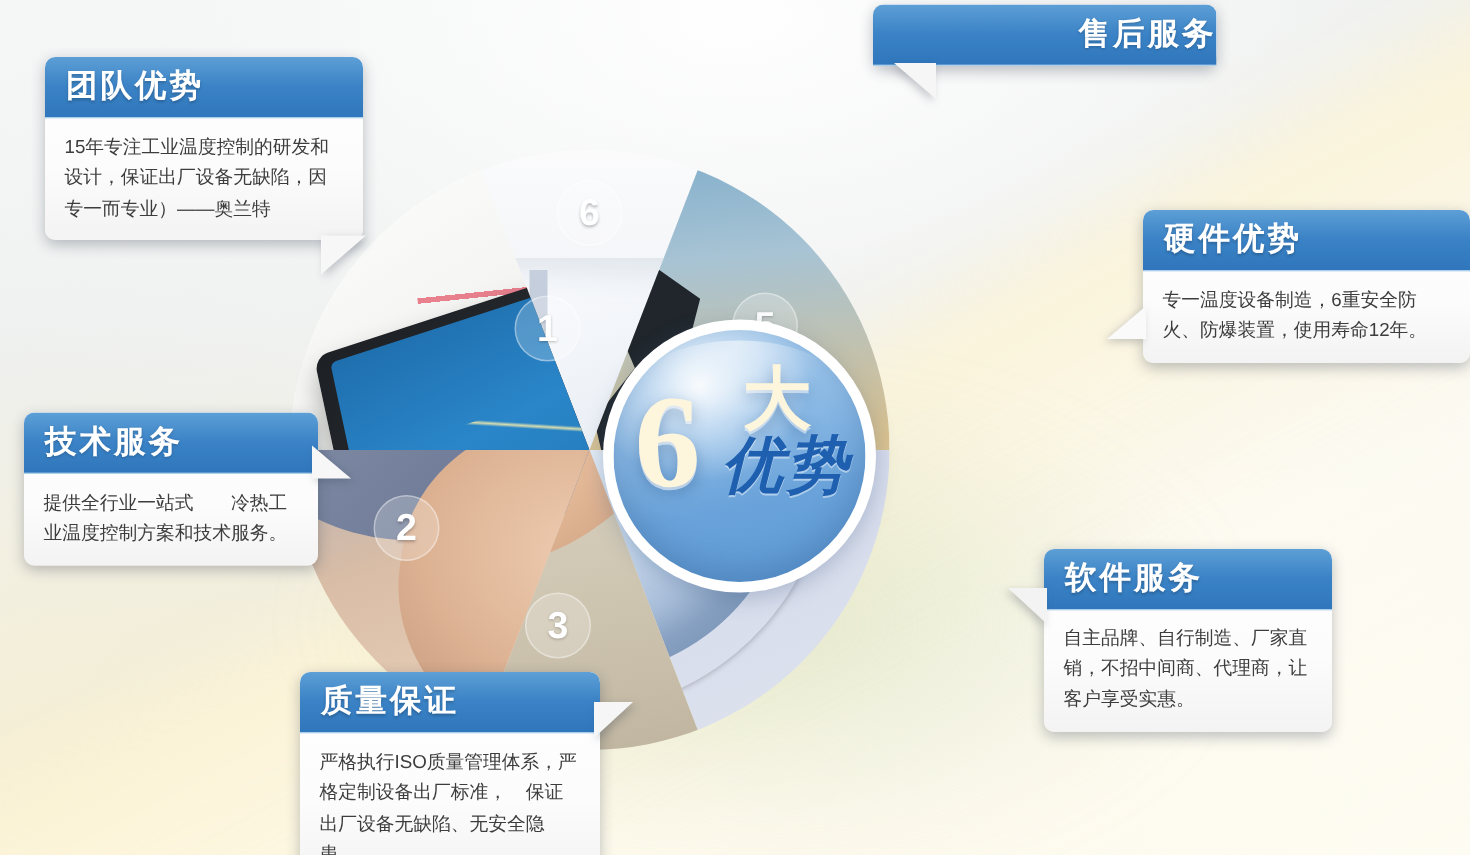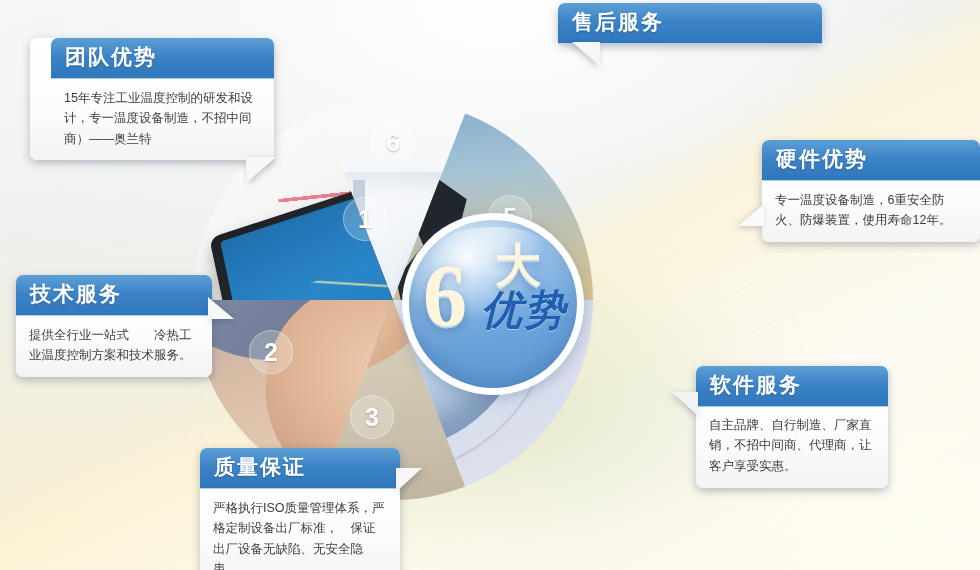--- a/index.html
+++ b/index.html
@@ -264,30 +264,30 @@
     border-bottom:1px solid rgba(255,255,255,.5);
   }
   .callout .bd {
     padding:9px 13px 11px 13px;
     font-size:12.5px;
     line-height:1.62;
     color:#3d3d3d;
   }
 
   
-  #co-team   { left:30px;  top:38px;  width:244px;padding-left:21px; }
+  #co-team   { left:30px;  top:38px;  width:212px; }
   #co-team .tail-s {
     position:absolute; right:-2px; bottom:-23px;
     width:0;height:0;
     border-left:30px solid #f7f7f7;
     border-bottom:26px solid transparent;
     filter:drop-shadow(2px 2px 3px rgba(40,50,70,.25));
   }
 
-  #co-after  { left:558px; top:3px;   width:264px; }
+  #co-after  { left:582px; top:3px;   width:229px;text-align:right; }
   #co-after .tail-s {
     position:absolute; left:14px; bottom:-22px;
     width:0;height:0;
     border-right:28px solid #f6f6f6;
     border-bottom:24px solid transparent;
     filter:drop-shadow(-2px 2px 3px rgba(40,50,70,.25));
   }
 
   #co-hw     { left:762px; top:140px; width:218px; }
   #co-hw .tail-s {
@@ -397,21 +397,21 @@
 <div id="center">
   <div class="inner">
     <span class="c-six">6</span>
     <span class="c-da">大</span>
     <span class="c-ys">优势</span>
   </div>
 </div>
 
 <div class="callout" id="co-team">
   <div class="hd">团队优势</div>
-  <div class="bd">15年专注工业温度控制的研发和设计，专一温度设备制造，不招中间商）——奥兰特</div>
+  <div class="bd">15年专注工业温度控制的研发和设计，保证出厂设备无缺陷，因专一而专业）——奥兰特</div>
   <div class="tail-s"></div>
 </div>
 
 <div class="callout" id="co-after">
   <div class="hd">售后服务</div>
   <div class="tail-s"></div>
 </div>
 
 <div class="callout" id="co-hw">
   <div class="hd">硬件优势</div>

